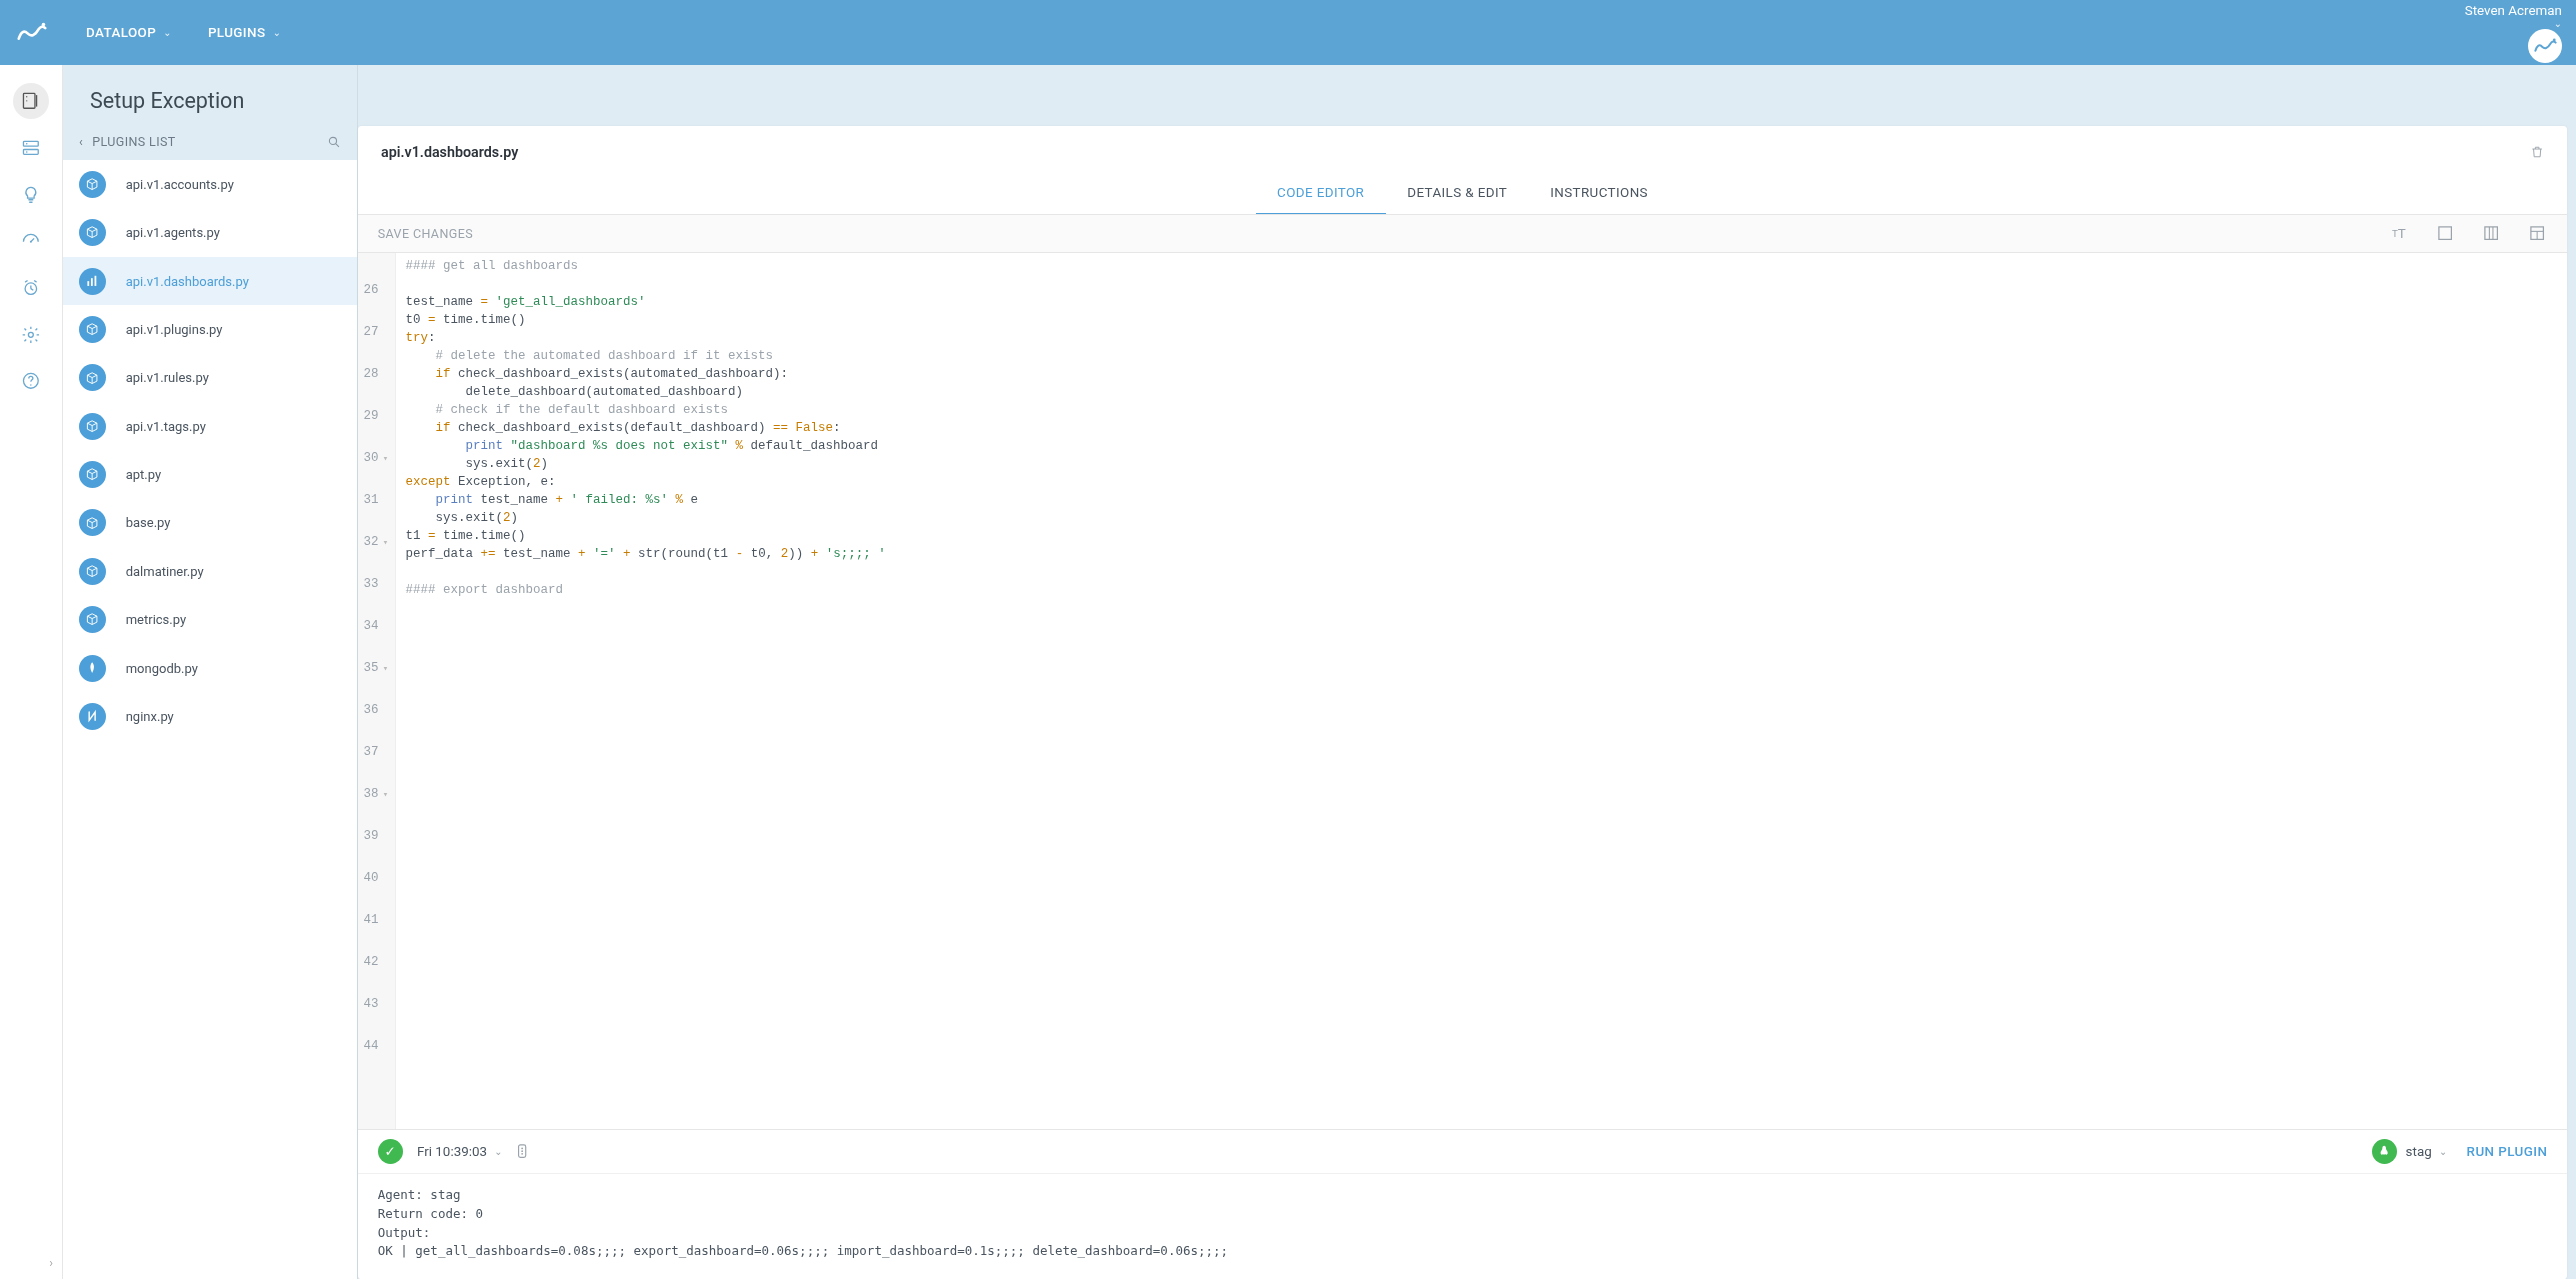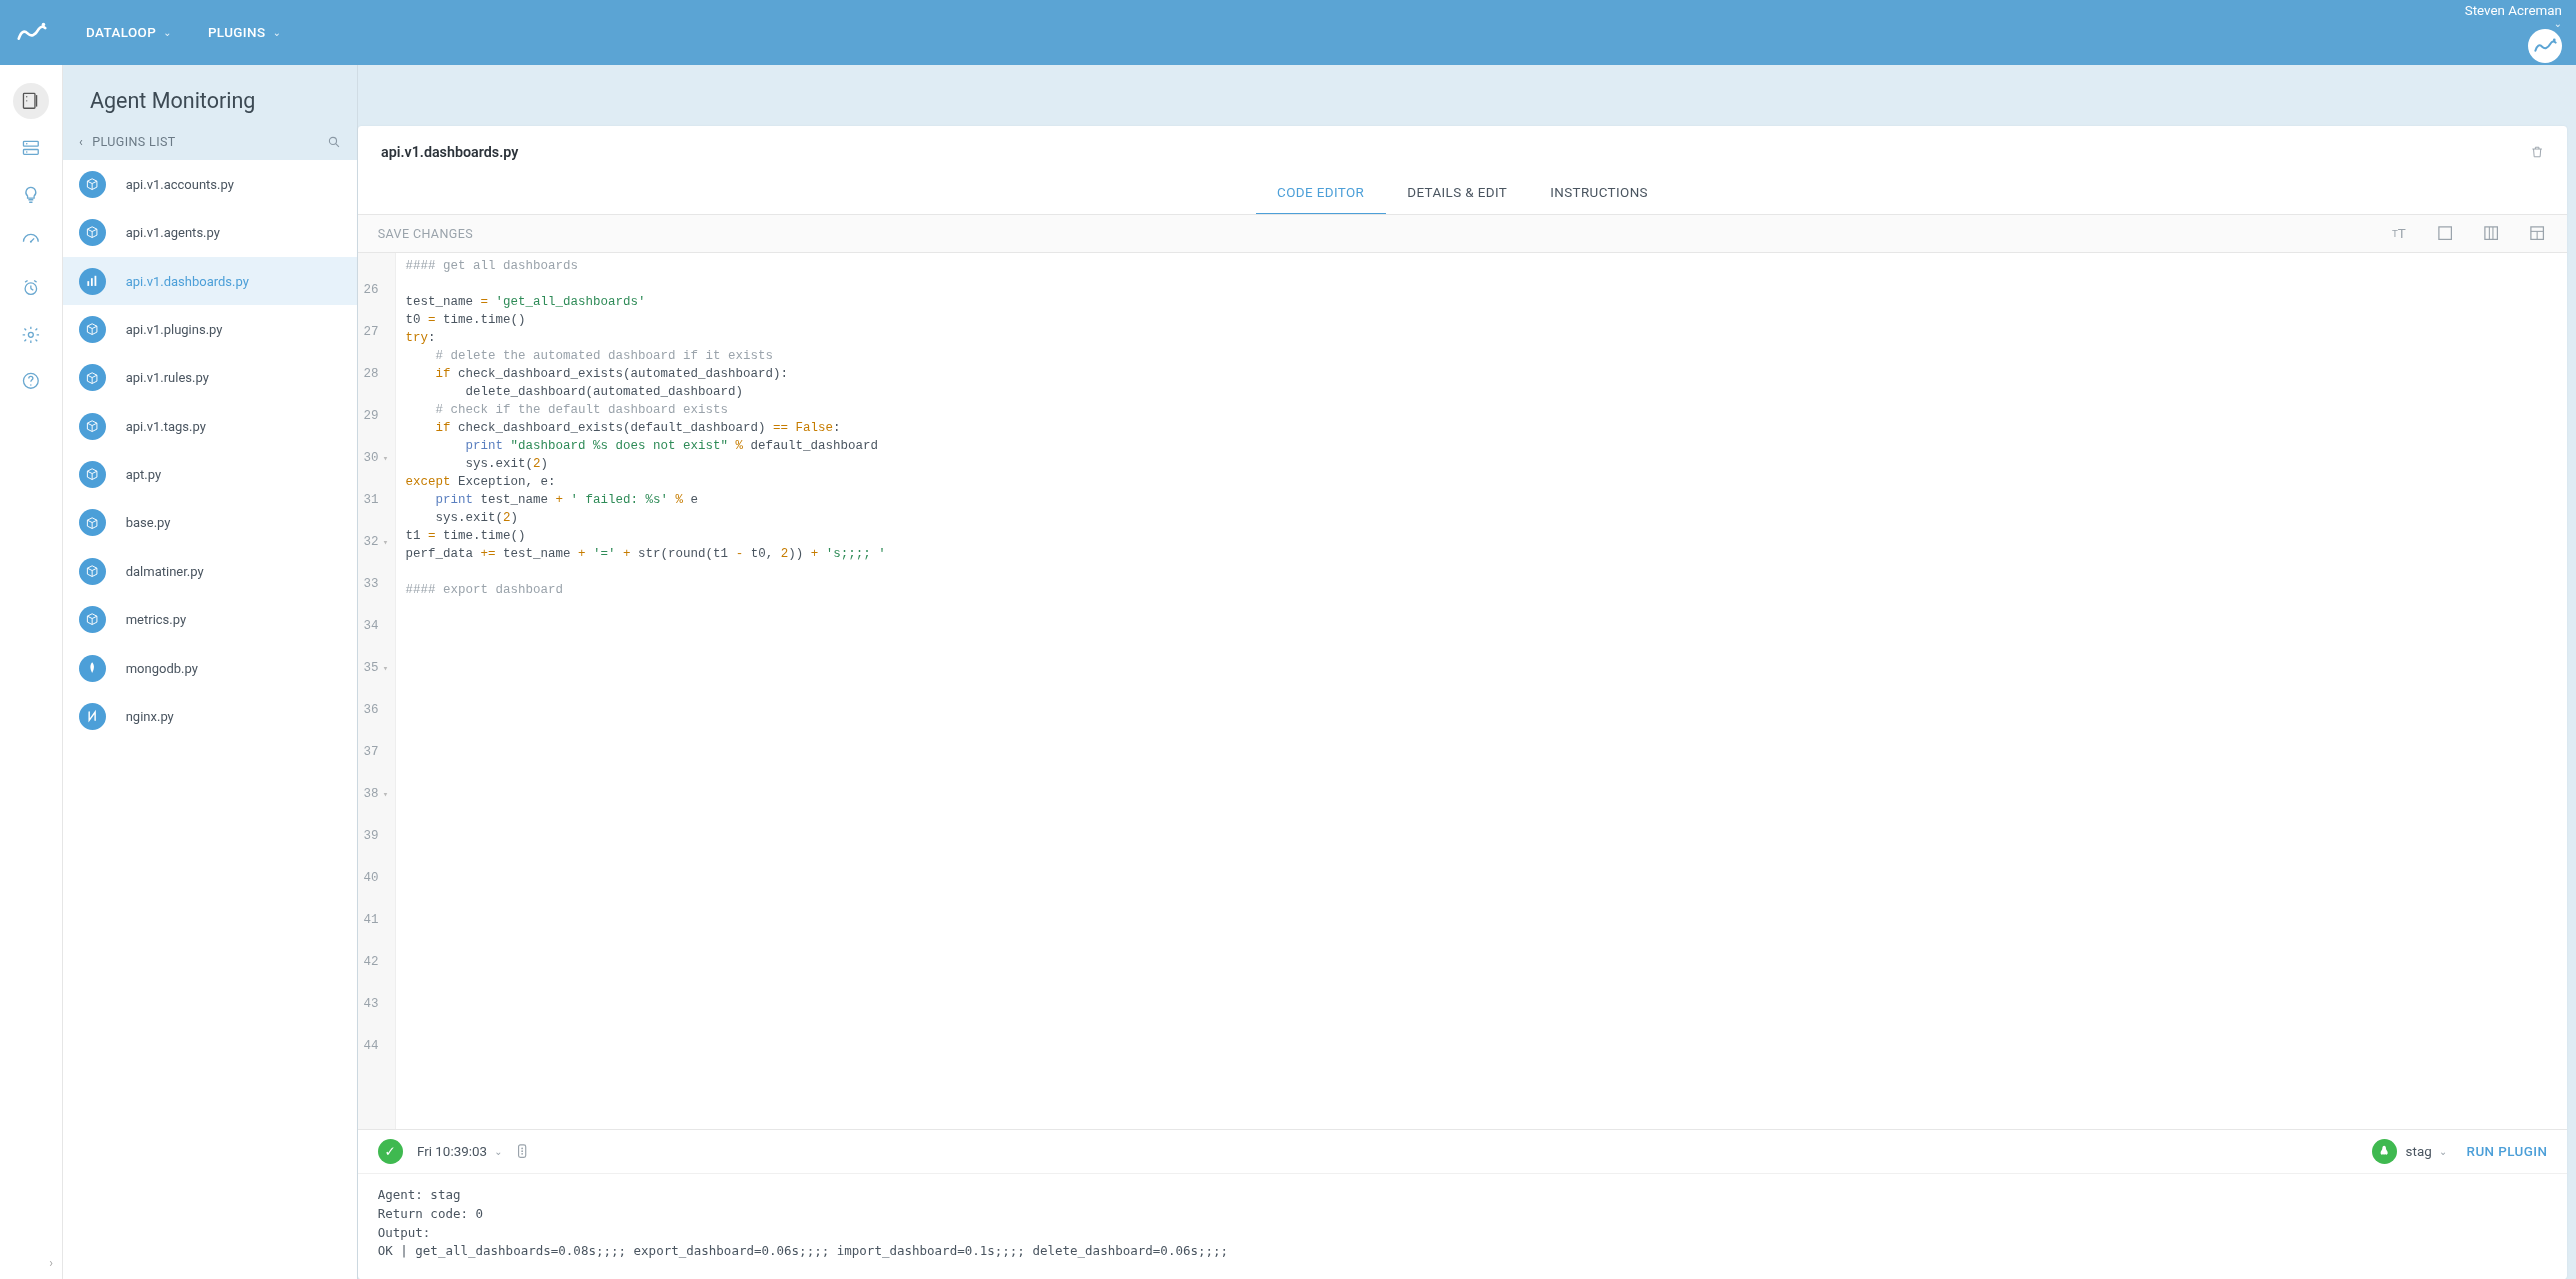--- a/index.html
+++ b/index.html
@@ -162,21 +162,21 @@
         <svg width="19.7" height="19.7" viewBox="0 0 24 24">
             <circle cx="12" cy="12" r="9" fill="none" stroke="currentColor" stroke-width="1.6"></circle>
             <path d="M9.5 9a2.5 2.5 0 115 0c0 1.5-2.5 2-2.5 4" fill="none" stroke="currentColor" stroke-width="1.6"></path>
             <circle cx="12" cy="17" r="0.9" fill="currentColor"></circle>
           </svg>
       </div>
       <div class="iconrail-expand">›</div>
     </div>
 
     <div class="plugins-col">
-      <div class="plugins-heading">Agent Monitoring</div>
+      <div class="plugins-heading">Setup Exception</div>
       <div class="plugins-subhead">
         <span class="back">‹</span>
         <span class="title">PLUGINS LIST</span>
         <span class="search">
           <svg width="14.3" height="14.3" viewBox="0 0 24 24">
               <circle cx="10" cy="10" r="6" fill="none" stroke="currentColor" stroke-width="1.8"></circle>
               <line x1="15" y1="15" x2="20" y2="20" stroke="currentColor" stroke-width="1.8"></line>
             </svg>
         </span>
       </div>

